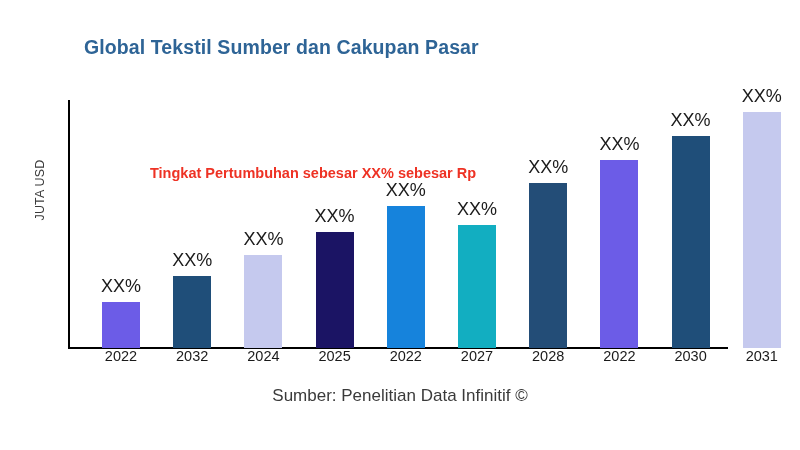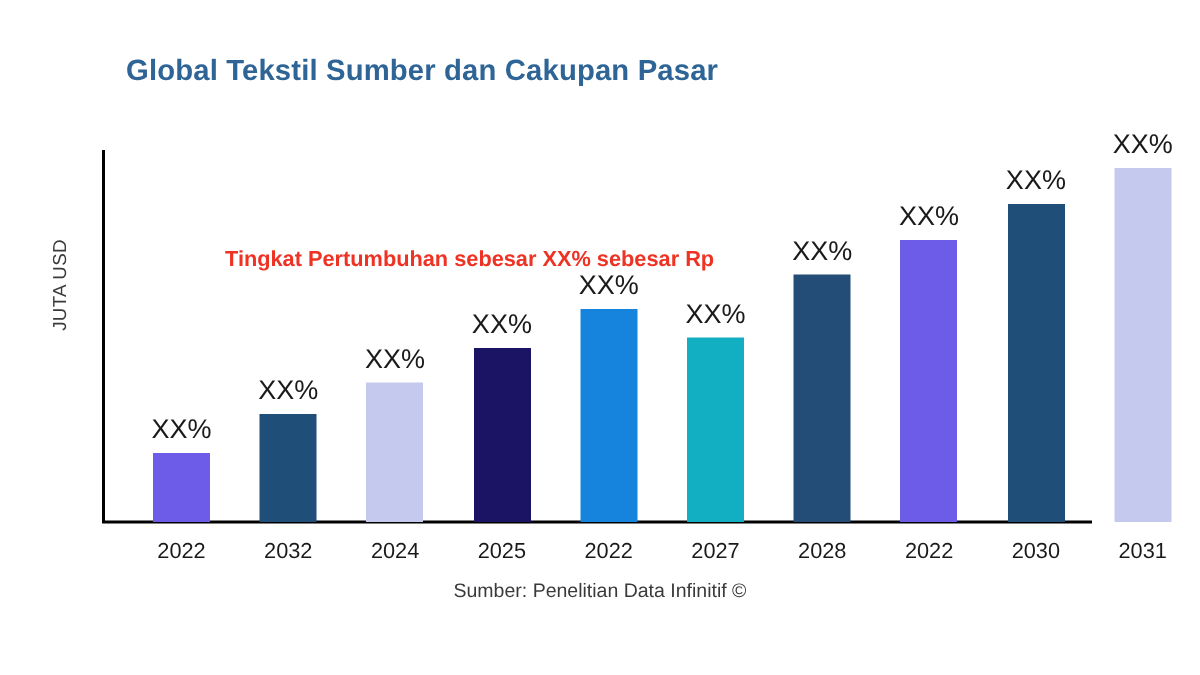--- a/index.html
+++ b/index.html
@@ -103,36 +103,35 @@
     width: 62px;
     text-align: center;
     font-size: 18px;
     color: #1a1a1a;
     white-space: nowrap;
   }
   .bar-category-label {
     position: absolute;
     left: -14px;
     top: 100%;
-    margin-top: 12px;
     width: 66px;
     text-align: center;
     font-size: 14.5px;
     color: #1a1a1a;
     white-space: nowrap;
   }
 
   
   #source-caption {
     position: absolute;
     left: 0;
     top: 386px;
     width: 800px;
     text-align: center;
-    font-size: 13px;
+    font-size: 17px;
     color: #3a3a3a;
   }
 </style>
 </head>
 <body>
 
 <div id="chart-figure">
 
   <div id="chart-title">Global Tekstil Sumber dan Cakupan Pasar</div>
 

